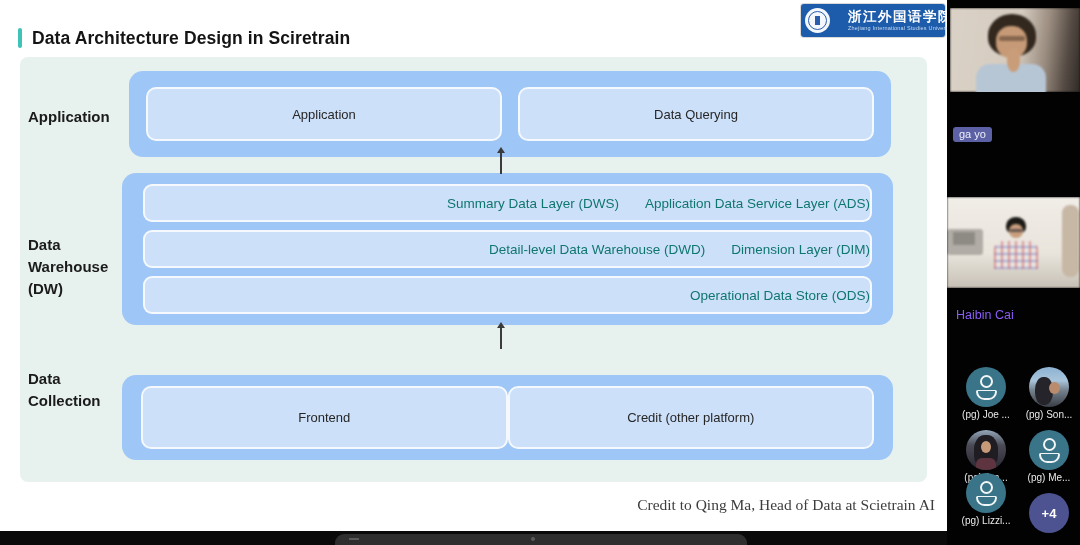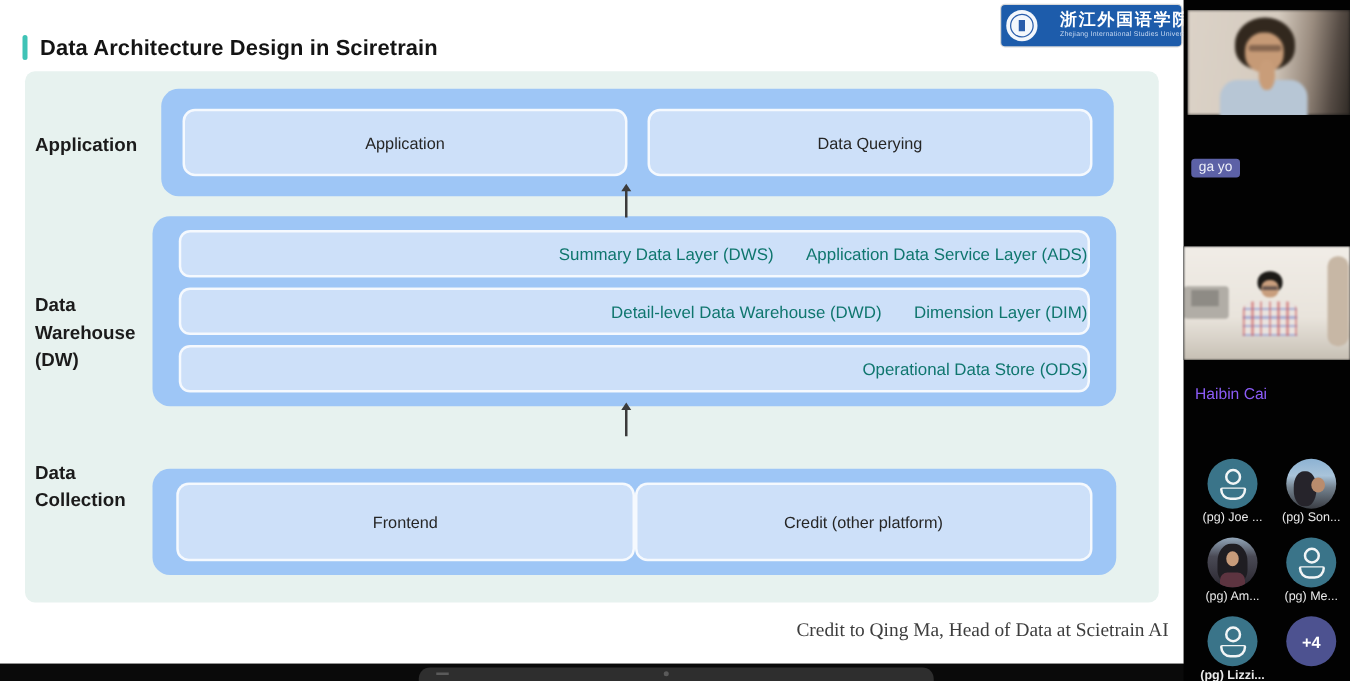--- a/index.html
+++ b/index.html
@@ -79,21 +79,21 @@
   .v2 .face{position:absolute;left:62px;top:27px;width:14px;height:14px;background:#c89e7d;border-radius:46%;}
   .v2 .glasses{position:absolute;left:63px;top:32px;width:12px;height:3px;background:rgba(40,40,50,.6);}
   .v2 .shirt{position:absolute;left:47px;top:44px;width:44px;height:28px;border-radius:9px 9px 0 0;background:#e9e3df;
     background-image:repeating-linear-gradient(90deg,rgba(205,90,90,.55) 0 2px,transparent 2px 7px),
                      repeating-linear-gradient(0deg,rgba(95,115,200,.45) 0 2px,transparent 2px 7px);}
   .vname{position:absolute;left:9px;top:308px;color:#8b5cf6;font-size:12.5px;}
 
   .cell{position:absolute;width:60px;text-align:center;}
   .c00{left:9px;top:367px;}  .c01{left:72px;top:367px;}
   .c10{left:9px;top:430px;}  .c11{left:72px;top:430px;}
-  .c20{left:9px;top:493px;font-weight:bold;}  .c21{left:72px;top:493px;}
+  .c20{left:9px;top:473px;}  .c21{left:72px;top:493px;}
   .circ{width:40px;height:40px;border-radius:50%;margin:0 auto;position:relative;overflow:hidden;}
   .icon-circ{background:var(--avatar-teal,#3a7489);}
   .ph-head{position:absolute;left:14px;top:8px;width:9px;height:9px;border:2px solid #f2f5f6;border-radius:50%;}
   .ph-body{position:absolute;left:10px;top:23px;width:17px;height:7px;border:2px solid #f2f5f6;border-top-width:1px;
            border-radius:2px 2px 10px 10px;}
   .more{background:var(--overflow-purple,#4d5290);display:flex;align-items:center;justify-content:center;
         color:#fff;font-size:13px;font-weight:bold;}
   .alabel{margin-top:2px;color:#eaeaea;font-size:10px;white-space:nowrap;}
 
   .photo-son{background:linear-gradient(180deg,#8cb2d3 0%,#a9c4da 34%,#74828e 58%,#3a3d44 100%);}

